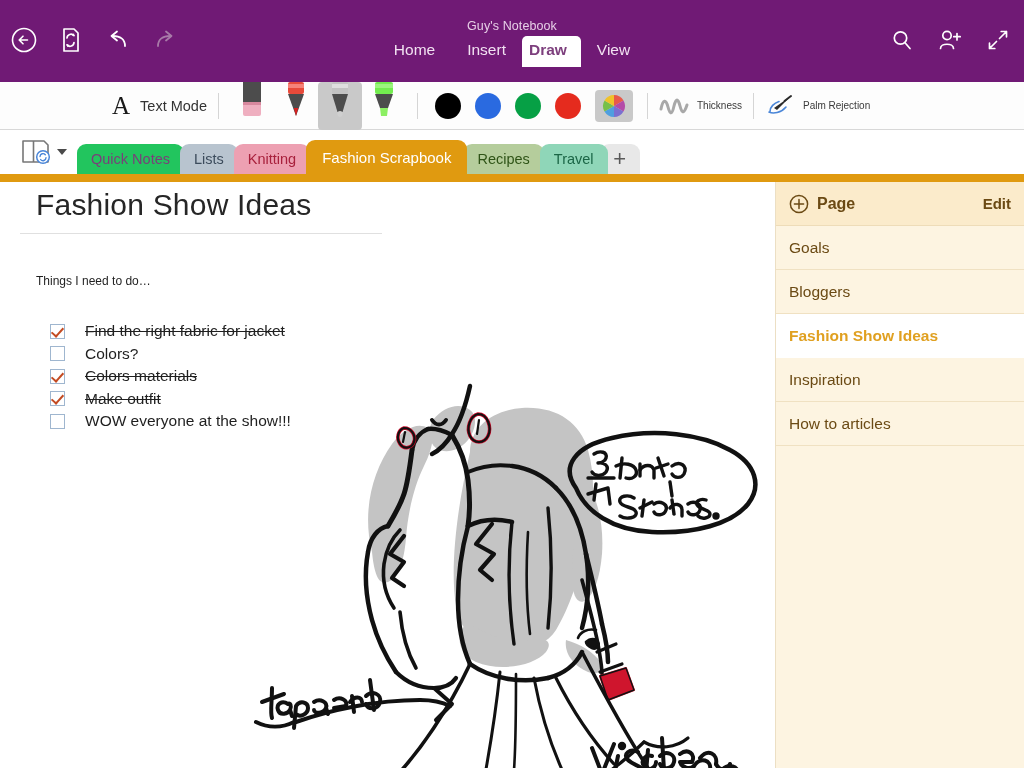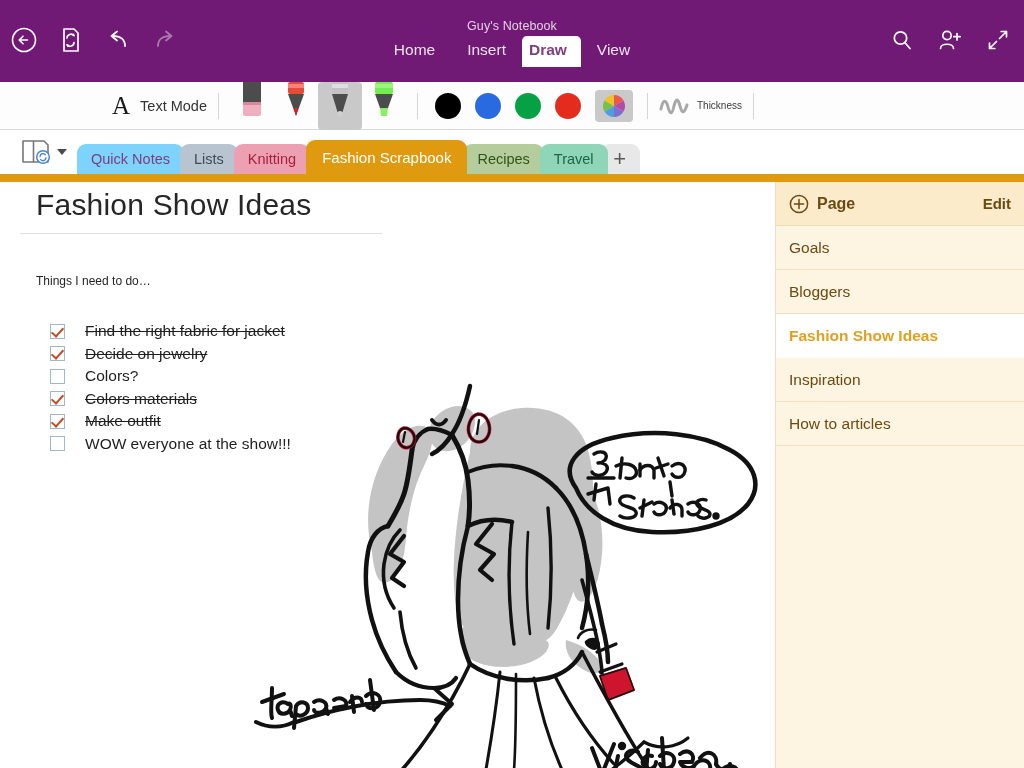--- a/index.html
+++ b/index.html
@@ -352,35 +352,44 @@
 
   <div class="thick">
     <svg width="30" height="20" viewBox="0 0 30 20">
       <path d="M2 13 C4 3 7 3 9 11 C11 19 13 19 15 10 C17 2 19 2 21 10 C23 18 25 18 28 9" fill="none" stroke="#a8a8a8" stroke-width="3" stroke-linecap="round"></path>
     </svg>
     <div class="lbl">Thickness</div>
   </div>
 
   <div class="sep"></div>
 
+  <div class="palm">
+    <svg width="30" height="24" viewBox="0 0 30 24">
+      <path d="M4 18 C8 20 16 19 21 13" fill="none" stroke="#4a86d8" stroke-width="1.6" stroke-linecap="round"></path>
+      <path d="M5 17.5 C5 13 9 9 14 7.5" fill="none" stroke="#4a86d8" stroke-width="1.6" stroke-linecap="round"></path>
+      <path d="M26 2 L9 14 L12 16 Z" fill="#2b2b2b"></path>
+      <path d="M26 2 L19.5 7" stroke="#2b2b2b" stroke-width="2" stroke-linecap="round"></path>
+    </svg>
+    <div class="lbl">Palm Rejection</div>
+  </div>
 </div>
 
 <div class="tabrow">
   <div class="nbicon">
     <svg width="34" height="28" viewBox="0 0 34 28">
       <path d="M3 3 H24 L28 7 V24 H3 Z" fill="none" stroke="#777777" stroke-width="1.6" stroke-linejoin="round"></path>
       <path d="M13.5 3 V24" stroke="#777777" stroke-width="1.6"></path>
       <circle cx="23" cy="19" r="6.3" fill="#ffffff" stroke="#4a86d8" stroke-width="1.5"></circle>
       <path d="M20 18.5 a3 3 0 0 1 5.3-1.8 M26 19.8 a3 3 0 0 1-5.3 1.8" fill="none" stroke="#4a86d8" stroke-width="1.4" stroke-linecap="round"></path>
     </svg>
     <div class="caret"></div>
   </div>
 
   <div class="sec-tabs">
-    <div class="stab" style="background:#7dd3fc;color:#7a3f7a">Quick Notes</div>
+    <div class="stab" style="background:#22c55e;color:#7a3f7a">Quick Notes</div>
     <div class="stab" style="background:#b8c4cf;color:#3c4c5c">Lists</div>
     <div class="stab" style="background:#eda0b2;color:#a8203c">Knitting</div>
     <div class="stab active" style="background:#e09a10;color:#ffffff">Fashion Scrapbook</div>
     <div class="stab" style="background:#b5cd9c;color:#2f5417">Recipes</div>
     <div class="stab" style="background:#8fd6b8;color:#1b6646">Travel</div>
     <div class="stab-add">+</div>
   </div>
 </div>
 <div class="orangebar"></div>
 
@@ -389,24 +398,20 @@
   <div class="canvas">
 
     <div class="page-title">Fashion Show Ideas</div>
     <div class="title-rule"></div>
     <div class="subhead">Things I need to do…</div>
 
     <div class="checklist">
       <div class="cl-row">
         <div class="cbox checked"></div>
         <div class="cl-text done">Find the right fabric for jacket</div>
-      </div>
-      <div class="cl-row">
-        <div class="cbox checked"></div>
-        <div class="cl-text done">Decide on jewelry</div>
       </div>
       <div class="cl-row">
         <div class="cbox"></div>
         <div class="cl-text">Colors?</div>
       </div>
       <div class="cl-row">
         <div class="cbox checked"></div>
         <div class="cl-text done">Colors materials</div>
       </div>
       <div class="cl-row">

